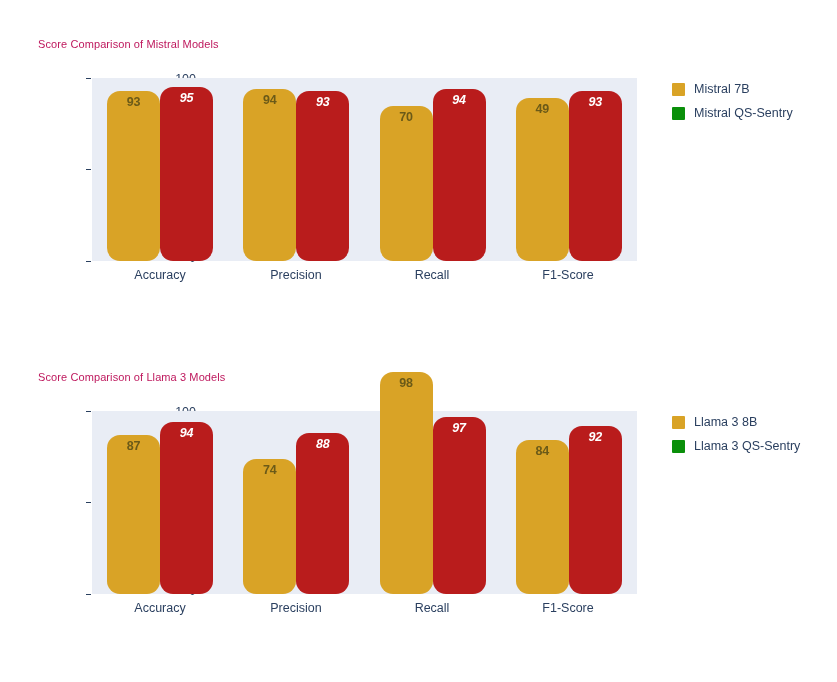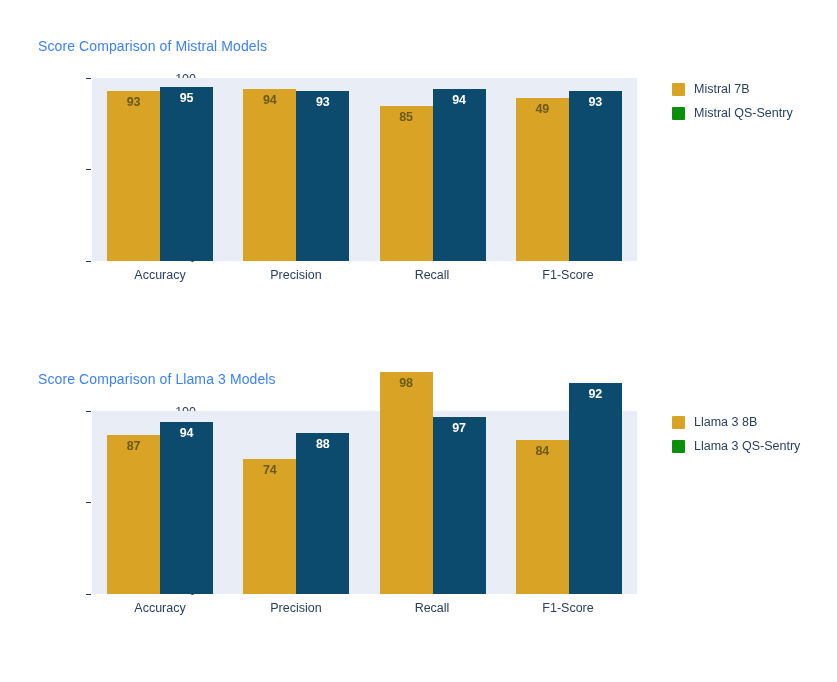--- a/index.html
+++ b/index.html
@@ -25,22 +25,22 @@
     left: 0;
     width: 837px;
   }
   #chart-0 { top: 12px; height: 300px; }
   #chart-1 { top: 345px; height: 300px; }
 
   .chart-title {
     position: absolute;
     left: 38px;
     top: 26px;
-    font-size: 14px;
-    color: #3b82f6;
+    font-size: 11px;
+    color: #be185d;
     letter-spacing: 0.1px;
     white-space: nowrap;
   }
 
   
   .plot {
     position: absolute;
     left: 92px;
     top: 66px;
     width: 545px;
@@ -67,32 +67,33 @@
   }
   .bar-wrap {
     position: relative;
     width: 53px;
     display: flex;
     justify-content: center;
   }
   .bar {
     width: 53px;
     position: relative;
+    border-radius: 13px;
   }
   .bar .val {
     position: absolute;
     top: 4px;
     left: 0;
     width: 100%;
     text-align: center;
     font-size: 12.5px;
     font-weight: bold;
   }
   .bar.s0 { background: #d9a326; }
-  .bar.s1 { background: #0c4a6e; }
+  .bar.s1 { background: #b91c1c; font-style: italic; }
   .bar.s0 .val { color: #6b5a18; }
   .bar.s1 .val { color: #ffffff; }
 
   
   .y-axis-label {
     position: absolute;
     right: 641px;
     text-align: right;
     font-size: 12.5px;
     color: #2a3f5f;
@@ -174,21 +175,21 @@
           </div>
           <div class="bar-wrap">
             <div class="bar s1" style="height:170px;">
               <span class="val">93</span>
             </div>
           </div>
         </div>
         <div class="group">
           <div class="bar-wrap">
             <div class="bar s0" style="height:155px;">
-              <span class="val">85</span>
+              <span class="val">70</span>
             </div>
           </div>
           <div class="bar-wrap">
             <div class="bar s1" style="height:172px;">
               <span class="val">94</span>
             </div>
           </div>
         </div>
         <div class="group">
           <div class="bar-wrap">
@@ -271,21 +272,21 @@
             </div>
           </div>
         </div>
         <div class="group">
           <div class="bar-wrap">
             <div class="bar s0" style="height:154px;padding-left:8px;">
               <span class="val">84</span>
             </div>
           </div>
           <div class="bar-wrap">
-            <div class="bar s1" style="height:211px;padding-left:36px;">
+            <div class="bar s1" style="height:168px;padding-left:36px;">
               <span class="val">92</span>
             </div>
           </div>
         </div>
       </div>
     </div>
 
     <div class="x-axis-label" style="left:92px; top:256px; width:136px;">Accuracy</div>
     <div class="x-axis-label" style="left:228px; top:256px; width:136px;">Precision</div>
     <div class="x-axis-label" style="left:364px; top:256px; width:136px;">Recall</div>

